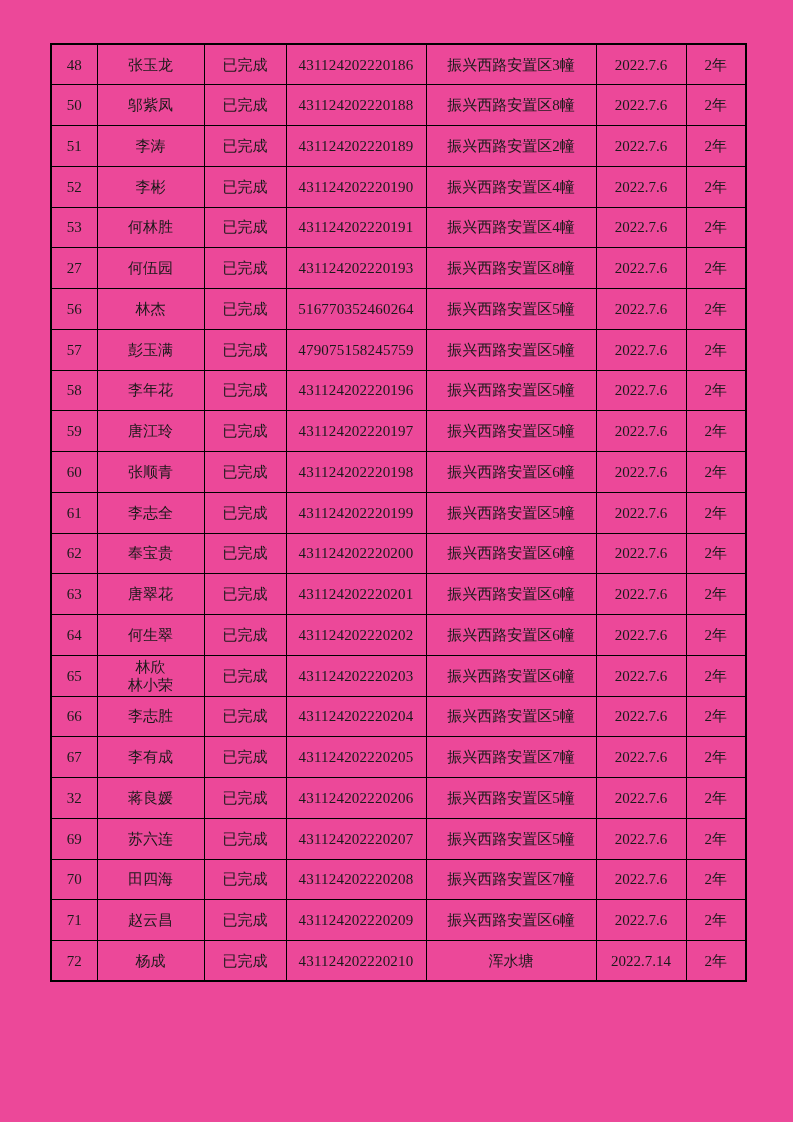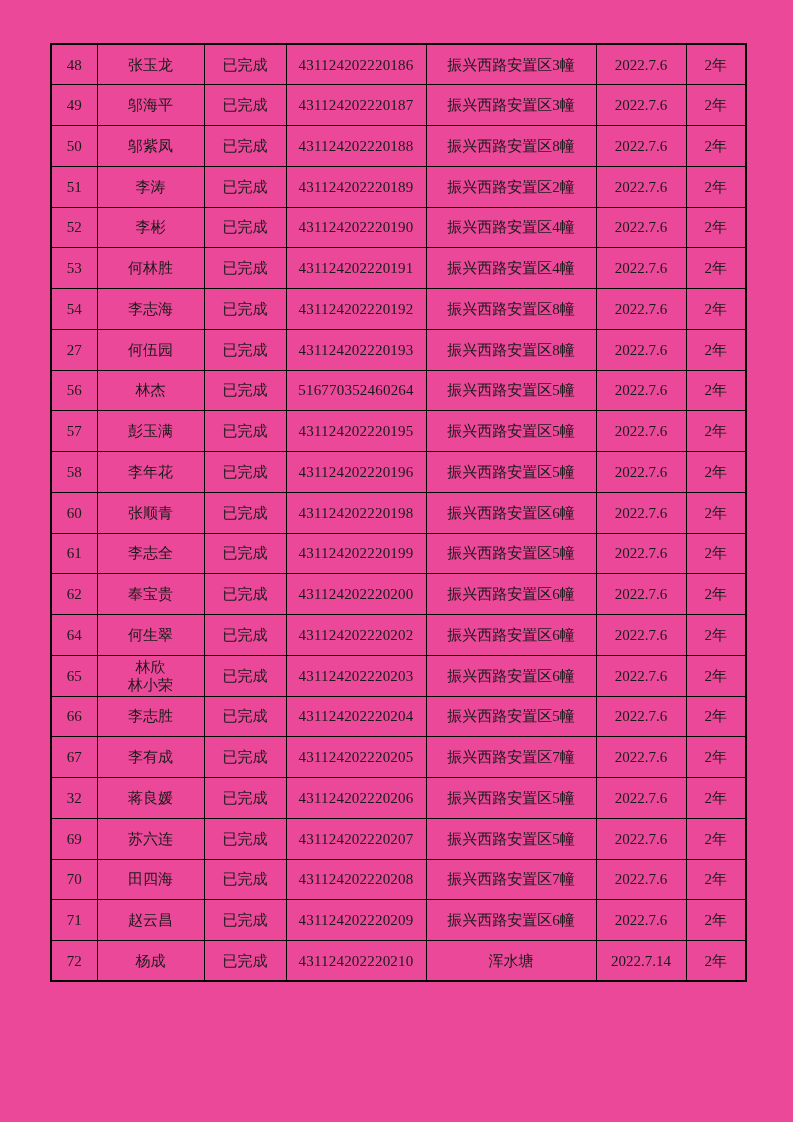--- a/index.html
+++ b/index.html
@@ -63,29 +63,20 @@
   <tr>
     <td class="c-no">48</td>
     <td class="c-name">张玉龙</td>
     <td class="c-status">已完成</td>
     <td class="c-id">431124202220186</td>
     <td class="c-loc">振兴西路安置区3幢</td>
     <td class="c-date">2022.7.6</td>
     <td class="c-term">2年</td>
   </tr>
 
-  <tr>
-    <td class="c-no">49</td>
-    <td class="c-name">邬海平</td>
-    <td class="c-status">已完成</td>
-    <td class="c-id">431124202220187</td>
-    <td class="c-loc">振兴西路安置区3幢</td>
-    <td class="c-date">2022.7.6</td>
-    <td class="c-term">2年</td>
-  </tr>
 
   <tr>
     <td class="c-no">50</td>
     <td class="c-name">邬紫凤</td>
     <td class="c-status">已完成</td>
     <td class="c-id">431124202220188</td>
     <td class="c-loc">振兴西路安置区8幢</td>
     <td class="c-date">2022.7.6</td>
     <td class="c-term">2年</td>
   </tr>
@@ -113,29 +104,20 @@
   <tr>
     <td class="c-no">53</td>
     <td class="c-name">何林胜</td>
     <td class="c-status">已完成</td>
     <td class="c-id">431124202220191</td>
     <td class="c-loc">振兴西路安置区4幢</td>
     <td class="c-date">2022.7.6</td>
     <td class="c-term">2年</td>
   </tr>
 
-  <tr>
-    <td class="c-no">54</td>
-    <td class="c-name">李志海</td>
-    <td class="c-status">已完成</td>
-    <td class="c-id">431124202220192</td>
-    <td class="c-loc">振兴西路安置区8幢</td>
-    <td class="c-date">2022.7.6</td>
-    <td class="c-term">2年</td>
-  </tr>
 
   <tr>
     <td class="c-no">27</td>
     <td class="c-name">何伍园</td>
     <td class="c-status">已完成</td>
     <td class="c-id">431124202220193</td>
     <td class="c-loc">振兴西路安置区8幢</td>
     <td class="c-date">2022.7.6</td>
     <td class="c-term">2年</td>
   </tr>
@@ -147,36 +129,45 @@
     <td class="c-id">516770352460264</td>
     <td class="c-loc">振兴西路安置区5幢</td>
     <td class="c-date">2022.7.6</td>
     <td class="c-term">2年</td>
   </tr>
 
   <tr>
     <td class="c-no">57</td>
     <td class="c-name">彭玉满</td>
     <td class="c-status">已完成</td>
-    <td class="c-id">431124202220195</td>
+    <td class="c-id">479075158245759</td>
     <td class="c-loc">振兴西路安置区5幢</td>
     <td class="c-date">2022.7.6</td>
     <td class="c-term">2年</td>
   </tr>
 
   <tr>
     <td class="c-no">58</td>
     <td class="c-name">李年花</td>
     <td class="c-status">已完成</td>
     <td class="c-id">431124202220196</td>
     <td class="c-loc">振兴西路安置区5幢</td>
     <td class="c-date">2022.7.6</td>
     <td class="c-term">2年</td>
   </tr>
 
+  <tr>
+    <td class="c-no">59</td>
+    <td class="c-name">唐江玲</td>
+    <td class="c-status">已完成</td>
+    <td class="c-id">431124202220197</td>
+    <td class="c-loc">振兴西路安置区5幢</td>
+    <td class="c-date">2022.7.6</td>
+    <td class="c-term">2年</td>
+  </tr>
 
   <tr>
     <td class="c-no">60</td>
     <td class="c-name">张顺青</td>
     <td class="c-status">已完成</td>
     <td class="c-id">431124202220198</td>
     <td class="c-loc">振兴西路安置区6幢</td>
     <td class="c-date">2022.7.6</td>
     <td class="c-term">2年</td>
   </tr>
@@ -194,20 +185,29 @@
   <tr>
     <td class="c-no">62</td>
     <td class="c-name">奉宝贵</td>
     <td class="c-status">已完成</td>
     <td class="c-id">431124202220200</td>
     <td class="c-loc">振兴西路安置区6幢</td>
     <td class="c-date">2022.7.6</td>
     <td class="c-term">2年</td>
   </tr>
 
+  <tr>
+    <td class="c-no">63</td>
+    <td class="c-name">唐翠花</td>
+    <td class="c-status">已完成</td>
+    <td class="c-id">431124202220201</td>
+    <td class="c-loc">振兴西路安置区6幢</td>
+    <td class="c-date">2022.7.6</td>
+    <td class="c-term">2年</td>
+  </tr>
 
   <tr>
     <td class="c-no">64</td>
     <td class="c-name">何生翠</td>
     <td class="c-status">已完成</td>
     <td class="c-id">431124202220202</td>
     <td class="c-loc">振兴西路安置区6幢</td>
     <td class="c-date">2022.7.6</td>
     <td class="c-term">2年</td>
   </tr>

